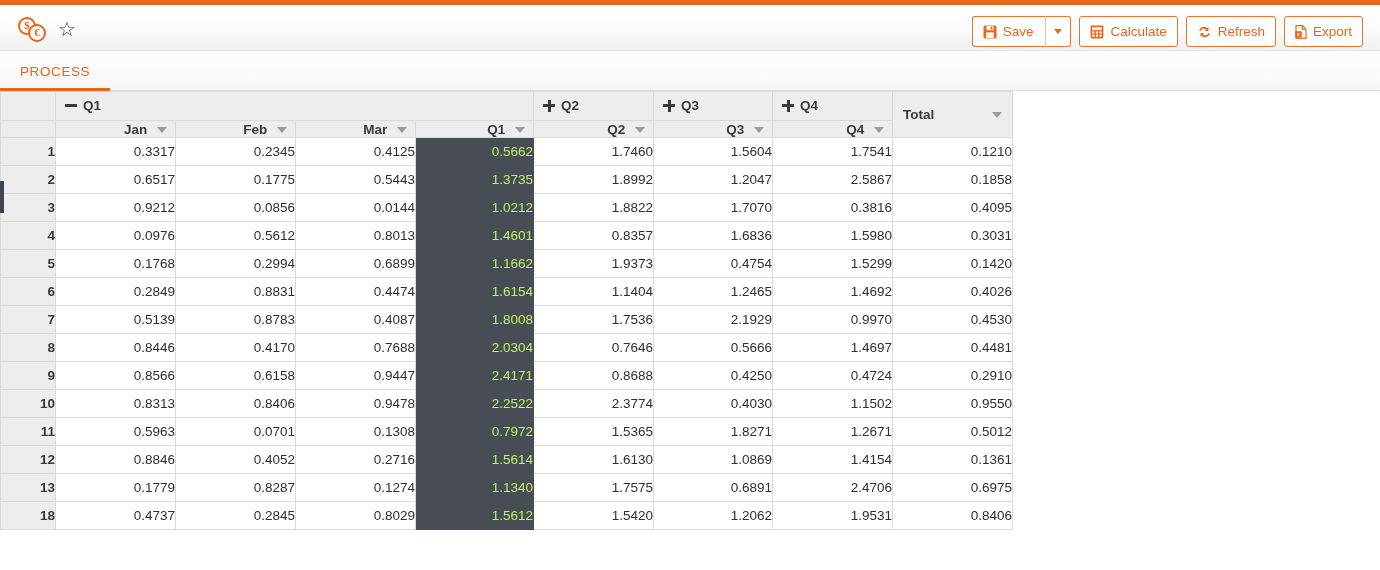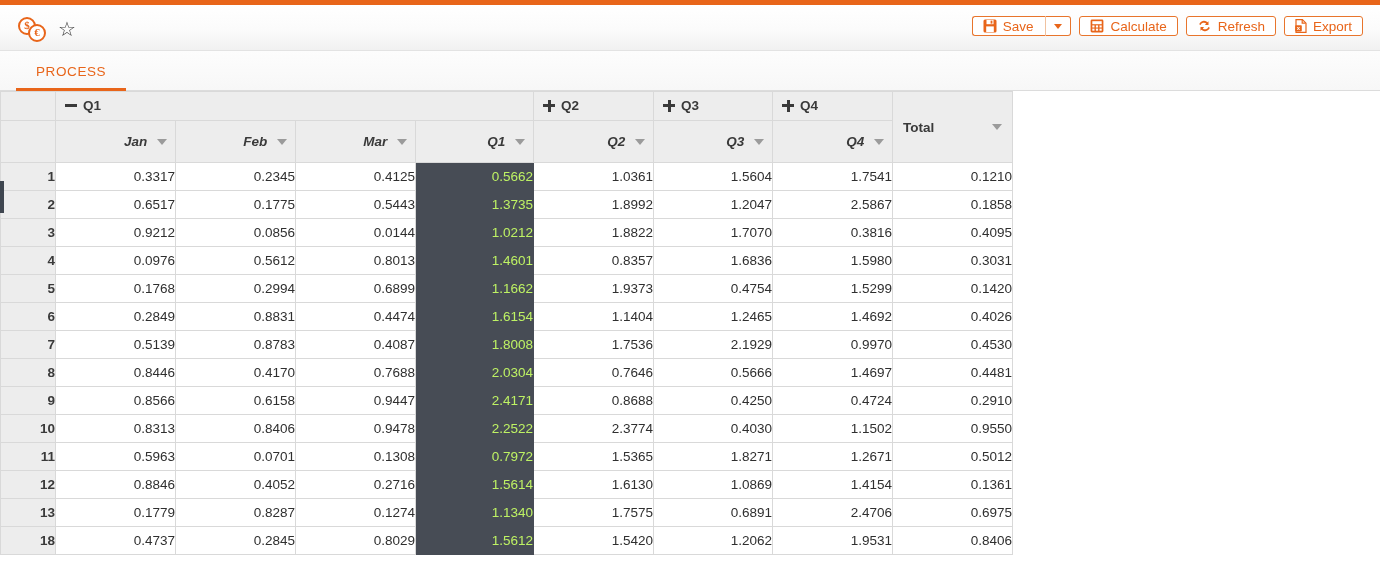--- a/index.html
+++ b/index.html
@@ -76,21 +76,21 @@
     top: 11px;
     display: flex;
     align-items: stretch;
     gap: 8px;
   }
   .tbtn {
     border: 1px solid #e8752c;
     background: #ffffff;
     color: #e8651a;
     font-size: 13.5px;
-    height: 20px;
+    height: 31px;
     padding: 0 10px;
     border-radius: 3px;
     display: inline-flex;
     align-items: center;
     gap: 6px;
     cursor: pointer;
     white-space: nowrap;
     font-family: "Liberation Sans", sans-serif;
     box-sizing: border-box;
   }
@@ -116,21 +116,21 @@
   .ic { display: inline-block; line-height: 0; }
   .ic svg { display: block; }
 
   
   #tabstrip {
     height: 40px;
     background: linear-gradient(to bottom,#fdfdfd,#f7f7f7);
     border-bottom: 1px solid #dcdcdc;
     display: flex;
     align-items: flex-end;
-    padding-left: 16px;
+    padding-left: 0;
     box-sizing: border-box;
   }
   .tab {
     font-size: 13.5px;
     color: #e8651a;
     letter-spacing: 0.6px;
     padding: 0 20px 9px 20px;
     cursor: pointer;
     border-bottom: 3px solid transparent;
     position: relative;
@@ -210,29 +210,28 @@
     content: "";
     position: absolute;
     left: 4.5px; top: 0.5px;
     width: 3px; height: 12px;
     background: #3a3a3a;
   }
   .grp-label { font-size: 13.5px; font-weight: bold; color: #3a3a3a; }
 
   
   tr.col-row th {
-    height: 42px;
+    height: 17px;
     background: #ededed;
     font-weight: bold;
     color: #3a3a3a;
     text-align: right;
     padding-right: 8px;
     vertical-align: middle;
     white-space: nowrap;
-    font-style: italic;
   }
   tr.col-row th.rownum-head { background: #ededed; }
   th.total-head {
     text-align: left !important;
     padding-left: 10px !important;
     padding-right: 10px !important;
     position: relative;
     background: #ededed;
   }
   th.total-head .lbl { display: inline-block; }
@@ -435,21 +434,21 @@
         </th>
       </tr>
     </thead>
     <tbody id="grid-body">
         <tr>
           <td class="rownum">1</td>
           <td class="val">0.3317</td>
           <td class="val">0.2345</td>
           <td class="val">0.4125</td>
           <td class="val calc">0.5662</td>
-          <td class="val">1.0361</td>
+          <td class="val">1.7460</td>
           <td class="val">1.5604</td>
           <td class="val">1.7541</td>
           <td class="val">0.1210</td>
         </tr>
         <tr>
           <td class="rownum">2</td>
           <td class="val">0.6517</td>
           <td class="val">0.1775</td>
           <td class="val">0.5443</td>
           <td class="val calc">1.3735</td>

